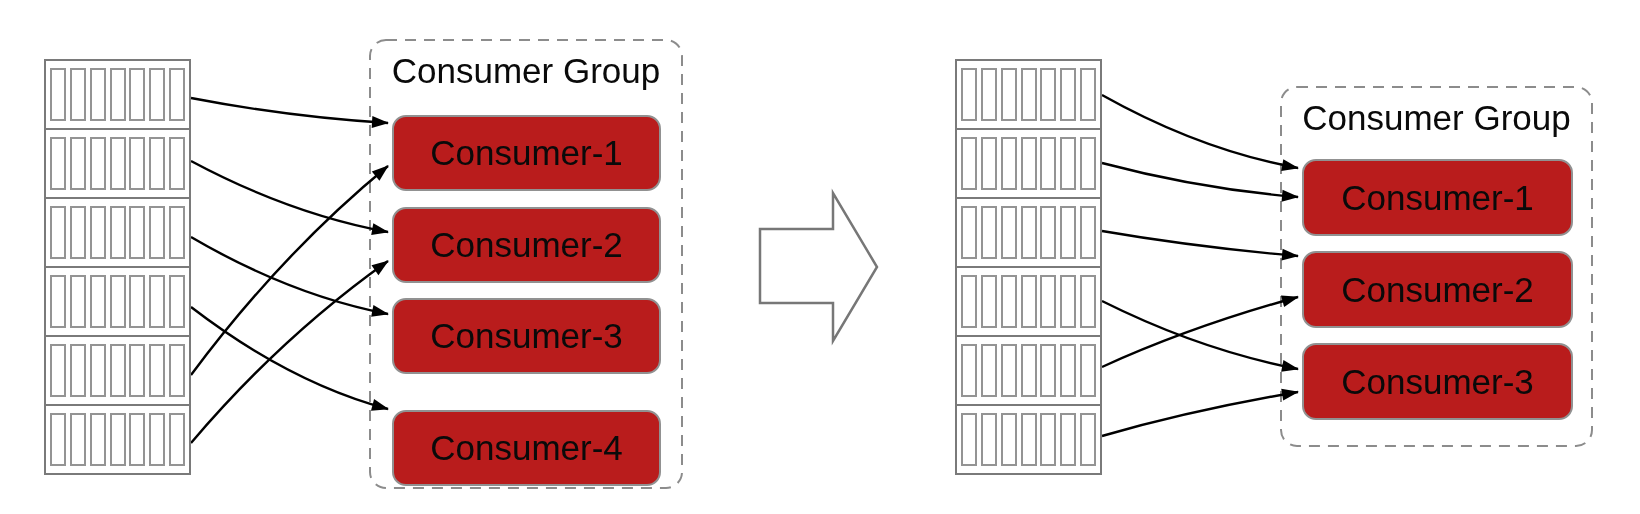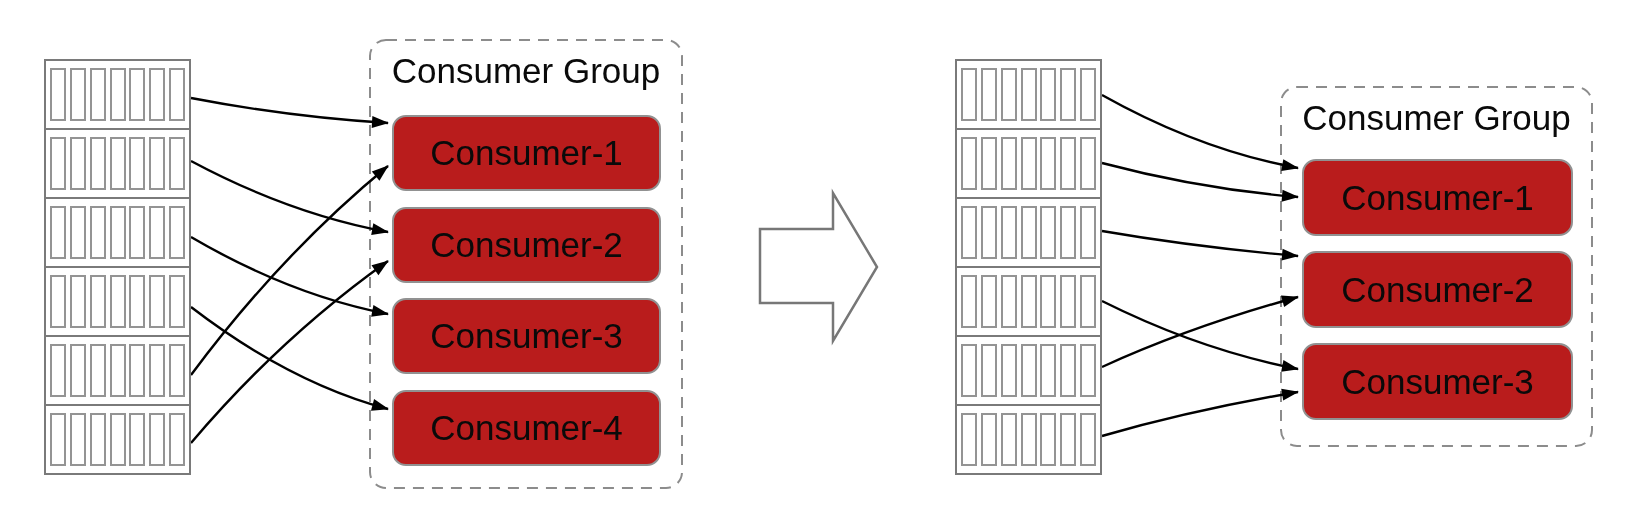--- a/index.html
+++ b/index.html
@@ -234,20 +234,20 @@
         <div class="segment"></div>
         <div class="segment"></div>
         <div class="segment"></div>
       </div>
     </div>
 
   <div class="group-title" style="left:370px; top:52px; width:312px;">Consumer Group</div>
   <div class="consumer-box" style="left:392px; top:115px; width:269px; height:76px;">Consumer-1</div>
   <div class="consumer-box" style="left:392px; top:207px; width:269px; height:76px;">Consumer-2</div>
   <div class="consumer-box" style="left:392px; top:298px; width:269px; height:76px;">Consumer-3</div>
-  <div class="consumer-box" style="left:392px; top:390px; width:269px; height:76px;">Consumer-4</div>
+  <div class="consumer-box" style="left:392px; top:410px; width:269px; height:76px;">Consumer-4</div>
 
   <div class="group-title" style="left:1281px; top:99px; width:311px;">Consumer Group</div>
   <div class="consumer-box" style="left:1302px; top:159px; width:271px; height:77px;">Consumer-1</div>
   <div class="consumer-box" style="left:1302px; top:251px; width:271px; height:77px;">Consumer-2</div>
   <div class="consumer-box" style="left:1302px; top:343px; width:271px; height:77px;">Consumer-3</div>
 
 </div>
 
 </body></html>

